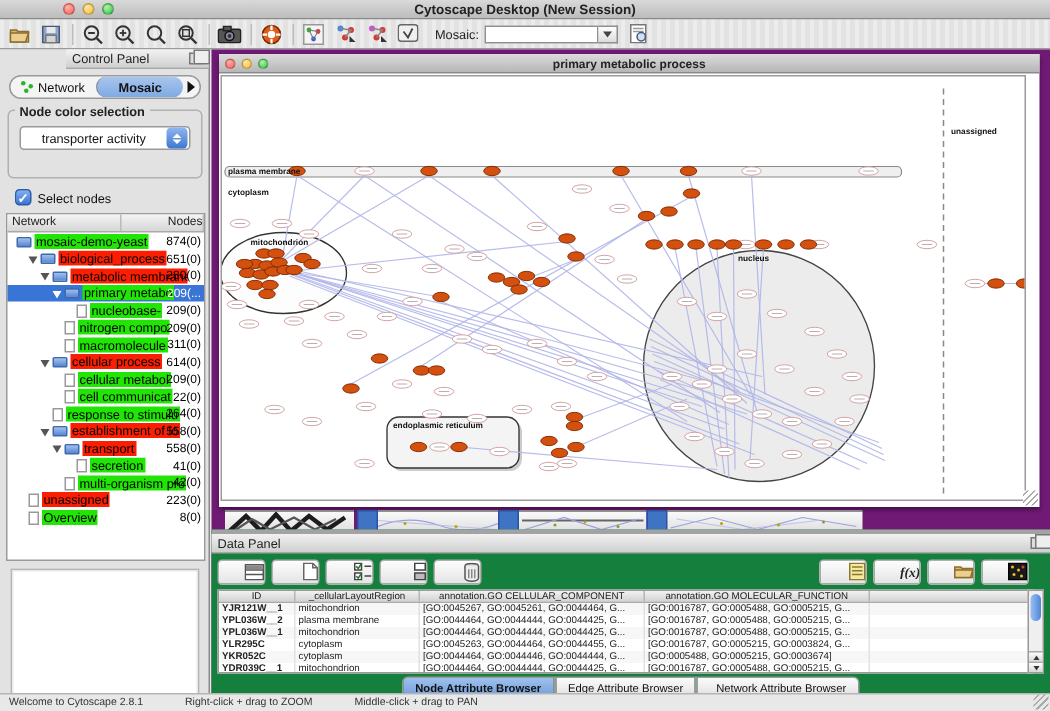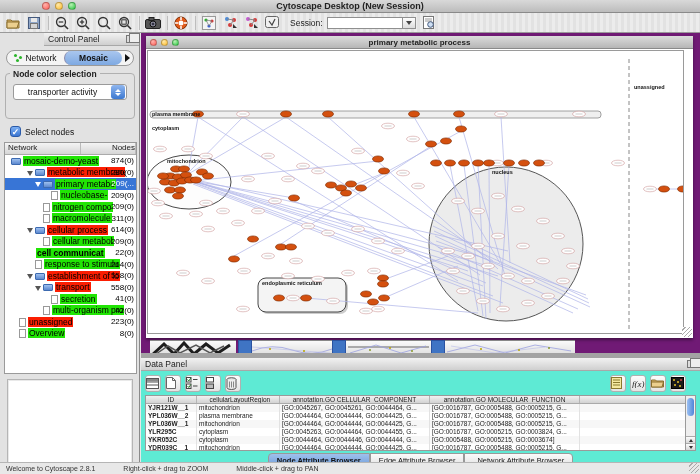--- a/index.html
+++ b/index.html
@@ -86,24 +86,24 @@
   .tl.sm { width:7px; height:7px; margin-left:4px; }
   #net-canvas { position:absolute; left:1px; top:14px; width:537px; height:284px; border:1px solid #9a9a9a; background:#fff; overflow:hidden; }
   #net-grip { position:absolute; right:1px; bottom:1px; width:10px; height:10px;
     background:repeating-linear-gradient(135deg,#fff 0 2px,#aaa 2px 3px); }
 
   
   .frag { position:absolute; top:307px; height:16px; background:linear-gradient(#fafafa,#dcdcdc); border-top:1px solid #888; overflow:hidden; }
   .frag-blue { position:absolute; top:307px; height:16px; background:#3f74c4; border:1px solid #2a52a0; }
 
   
-  #data-panel { position:absolute; left:141px; top:353px; width:559px; height:109px; background:#5eead4; border-top:5px solid #a3a3a3; }
+  #data-panel { position:absolute; left:141px; top:353px; width:559px; height:109px; background:#15803d; border-top:3px solid #a3a3a3; }
   #dp-toolbar { position:absolute; left:0; top:14px; width:559px; height:22px; display:flex; align-items:center; }
-  .dbtn { width:16px; height:17px; margin-left:4px; border:1px solid #b0b0b0; border-radius:3px; background:linear-gradient(#fdfdfd,#e4e4e4);
-    display:flex; align-items:center; justify-content:flex-start; }
+  .dbtn { width:32px; height:17px; margin-left:4px; border:1px solid #b0b0b0; border-radius:3px; background:linear-gradient(#fdfdfd,#e4e4e4);
+    display:flex; align-items:center; justify-content:flex-end;font-weight:bold; }
   .dbtn.right { margin-left:0; }
   #dp-right-icons { margin-left:auto; display:flex; gap:4px; margin-right:14px; }
   #dp-table { position:absolute; left:4px; top:37px; width:544px; height:56px; background:#fff; border:1px solid #9a9a9a; overflow:hidden; }
   .dp-hrow { display:flex; height:8px; background:linear-gradient(#f2f2f2,#d2d2d2); border-bottom:1px solid #aaa; }
   .dp-hcell { font-size:6.5px; color:#222; text-align:center; border-right:1px solid #b5b5b5; overflow:hidden; white-space:nowrap; }
   .dp-row { display:flex; height:8px; }
   .dp-row:nth-child(even) { background:#f7f7f7; }
   .dp-cell { font-size:6.5px; color:#222; padding-left:2px; border-right:1px solid #e2e2e2; overflow:hidden; white-space:nowrap; }
   .dp-cell.id { font-weight:bold; }
   #dp-vscroll { position:absolute; right:4px; top:37px; width:11px; height:56px; background:#efefef; border:1px solid #9a9a9a; }
@@ -227,21 +227,21 @@
           <path d="M4 3 L11 4 L7 9" stroke="#888" fill="none"></path>
           <path d="M10 8 l4 4 h-4 z" fill="#333"></path>
         </svg>
     </span>
     <span class="tbtn">
       <svg width="14" height="13" viewBox="0 0 14 13">
           <rect x="0.5" y="0.5" width="13" height="11" rx="2" fill="#f0f0f0" stroke="#666"></rect>
           <path d="M4 5 l3 4 l3-6" fill="none" stroke="#444" stroke-width="1.2"></path>
         </svg>
     </span>
-    <span id="search-label">Session:</span>
+    <span id="search-label">Mosaic:</span>
     <input id="search-input" value="" style="">
     <span id="search-drop">
         <span class="arr-dn"></span>
       </span>
     <span class="tbtn">
       <svg width="13" height="13" viewBox="0 0 13 13">
           <rect x="1.5" y="0.5" width="10" height="12" fill="#fff" stroke="#777"></rect>
           <line x1="3" y1="3" x2="10" y2="3" stroke="#999"></line>
           <line x1="3" y1="5" x2="10" y2="5" stroke="#999"></line>
           <circle cx="8.5" cy="8.5" r="2.8" fill="#cfe0f4" stroke="#44597c"></circle>
@@ -290,20 +290,26 @@
         <div class="c1">Network</div>
         <div class="c2">Nodes</div>
       </div>
       <div id="tree-rows">
           <div class="trow">
             <span class="ticon-folder" style="left: 6px;"></span>
             <span class="tlabel bg-green" style="left: 18px;">mosaic-demo-yeast</span>
             <span class="tcount">874(0)</span>
           </div>
           <div class="trow">
+            <span class="arrow" style="left: 14px;"></span>
+            <span class="ticon-folder" style="left: 22px;"></span>
+            <span class="tlabel bg-red" style="left: 34px;">biological_process</span>
+            <span class="tcount">651(0)</span>
+          </div>
+          <div class="trow">
             <span class="arrow" style="left: 22px;"></span>
             <span class="ticon-folder" style="left: 30px;"></span>
             <span class="tlabel bg-red" style="left: 42px;">metabolic membrane</span>
             <span class="tcount">280(0)</span>
           </div>
           <div class="trow sel">
             <span class="arrow" style="left: 30px;"></span>
             <span class="ticon-folder" style="left: 38px;"></span>
             <span class="tlabel bg-green" style="left: 50px;">primary metabo</span>
             <span class="tcount">209(...</span>
@@ -329,21 +335,21 @@
             <span class="tlabel bg-red" style="left: 42px;">cellular process</span>
             <span class="tcount">614(0)</span>
           </div>
           <div class="trow">
             <span class="ticon-page" style="left: 38px;"></span>
             <span class="tlabel bg-green" style="left: 47px;">cellular metabol</span>
             <span class="tcount">209(0)</span>
           </div>
           <div class="trow">
             <span class="ticon-page" style="left: 38px;"></span>
-            <span class="tlabel bg-green" style="left: 31px; font-weight: bold;">cell communicat</span>
+            <span class="tlabel bg-green" style="left: 47px;">cell communicat</span>
             <span class="tcount">22(0)</span>
           </div>
           <div class="trow">
             <span class="ticon-page" style="left: 30px;"></span>
             <span class="tlabel bg-green" style="left: 39px;">response to stimulu</span>
             <span class="tcount">264(0)</span>
           </div>
           <div class="trow">
             <span class="arrow" style="left: 22px;"></span>
             <span class="ticon-folder" style="left: 30px;"></span>

